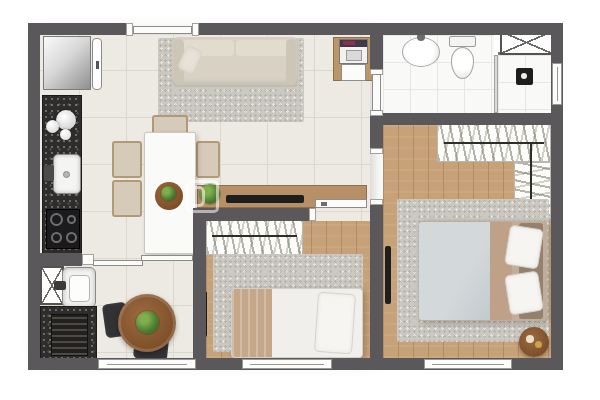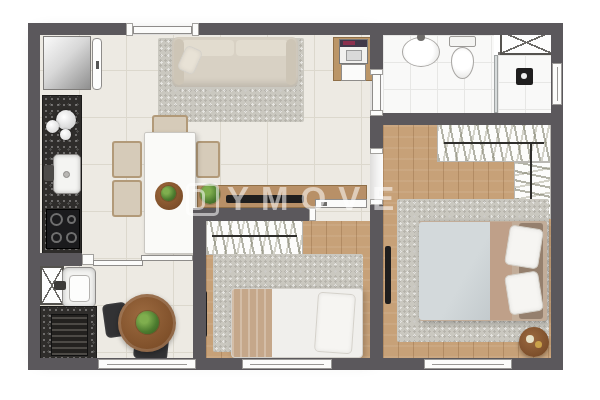--- a/index.html
+++ b/index.html
@@ -206,16 +206,15 @@
   <div class="abs doorleaf" style="left:93px;top:260px;width:50px;height:6px;"></div>
   <div class="abs doorleaf" style="left:141px;top:255px;width:52px;height:6px;"></div>
 
   <div class="abs window" style="left:98px;top:359px;width:98px;height:10px;"></div>
   <div class="abs window" style="left:242px;top:359px;width:90px;height:10px;"></div>
   <div class="abs window" style="left:424px;top:359px;width:88px;height:10px;"></div>
   <div class="abs window window-v" style="left:552px;top:63px;width:10px;height:42px;"></div>
 
   <div id="watermark" class="abs" style="left:186px;top:180px;">
     <span id="wm-logo"></span>
-    <span>YMOVE</span>
   </div>
 
 </div>
 
 </body></html>

